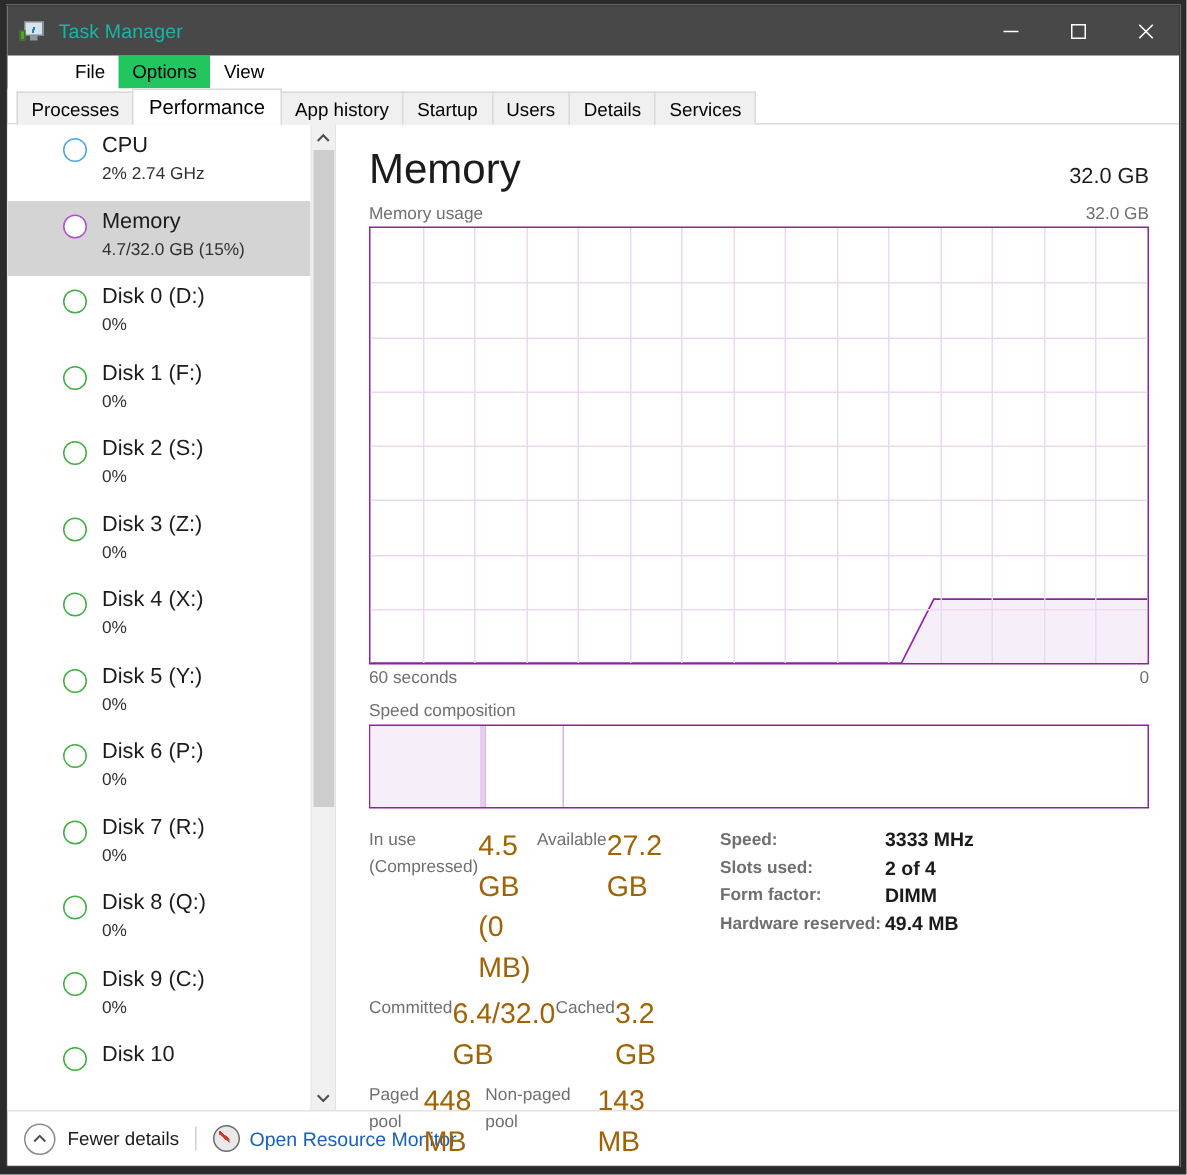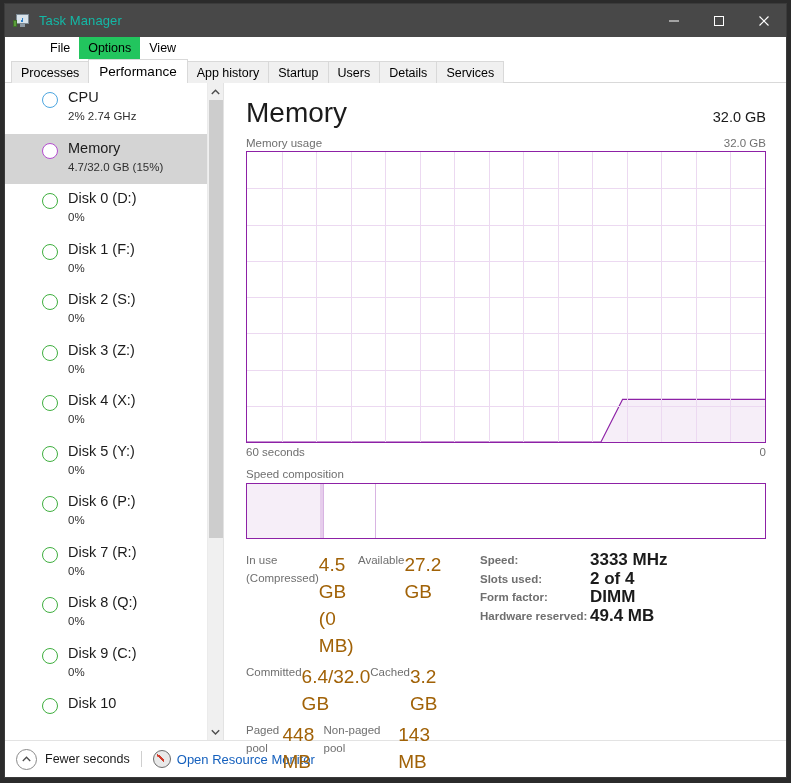--- a/index.html
+++ b/index.html
@@ -124,21 +124,21 @@
   
   .stats{display:flex;margin-top:12px;}
   .stats-left{width:212px;flex:0 0 auto;}
   .stat-row{display:flex;}
   .stat-cell{display:flex;flex-direction:row;}
   .stat-name{font-size:11.5px;color:#6f6f6f;line-height:18px;}
   .stat-val{font-size:19px;color:#a16207;line-height:27px;margin-bottom:4px;}
   .hw-table{margin-left:22px;font-weight:bold;}
   .hw-row{display:flex;line-height:18.5px;}
   .hw-key{font-size:11.5px;color:#6f6f6f;width:110px;flex:0 0 auto;}
-  .hw-val{font-size:17px;color:#1b1b1b;}
+  .hw-val{font-size:13px;color:#1b1b1b;}
   
   .footer{
     flex:0 0 auto;height:36px;border-top:1px solid #e3e3e3;display:flex;
     align-items:center;padding-left:11px;background:#ffffff;
   }
   .chev-circle{
     width:19px;height:19px;border-radius:50%;border:1px solid #8a8a8a;
     display:flex;align-items:center;justify-content:center;color:#5a5a5a;font-size:9px;
     margin-right:8px;flex:0 0 auto;
   }
@@ -426,19 +426,19 @@
 
     </div>
   </div>
 
   <div class="footer">
     <div class="chev-circle">
       <svg width="9" height="6">
           <polyline points="0.8,5 4.5,1.2 8.2,5" fill="none" stroke="#4d4d4d" stroke-width="1.3"></polyline>
         </svg>
     </div>
-    <span class="fewer-text">Fewer seconds</span>
+    <span class="fewer-text">Fewer details</span>
     <div class="foot-sep"></div>
     <div class="rm-icon"></div>
     <span class="rm-link">Open Resource Monitor</span>
   </div>
 
 </div>
 
 </body></html>

